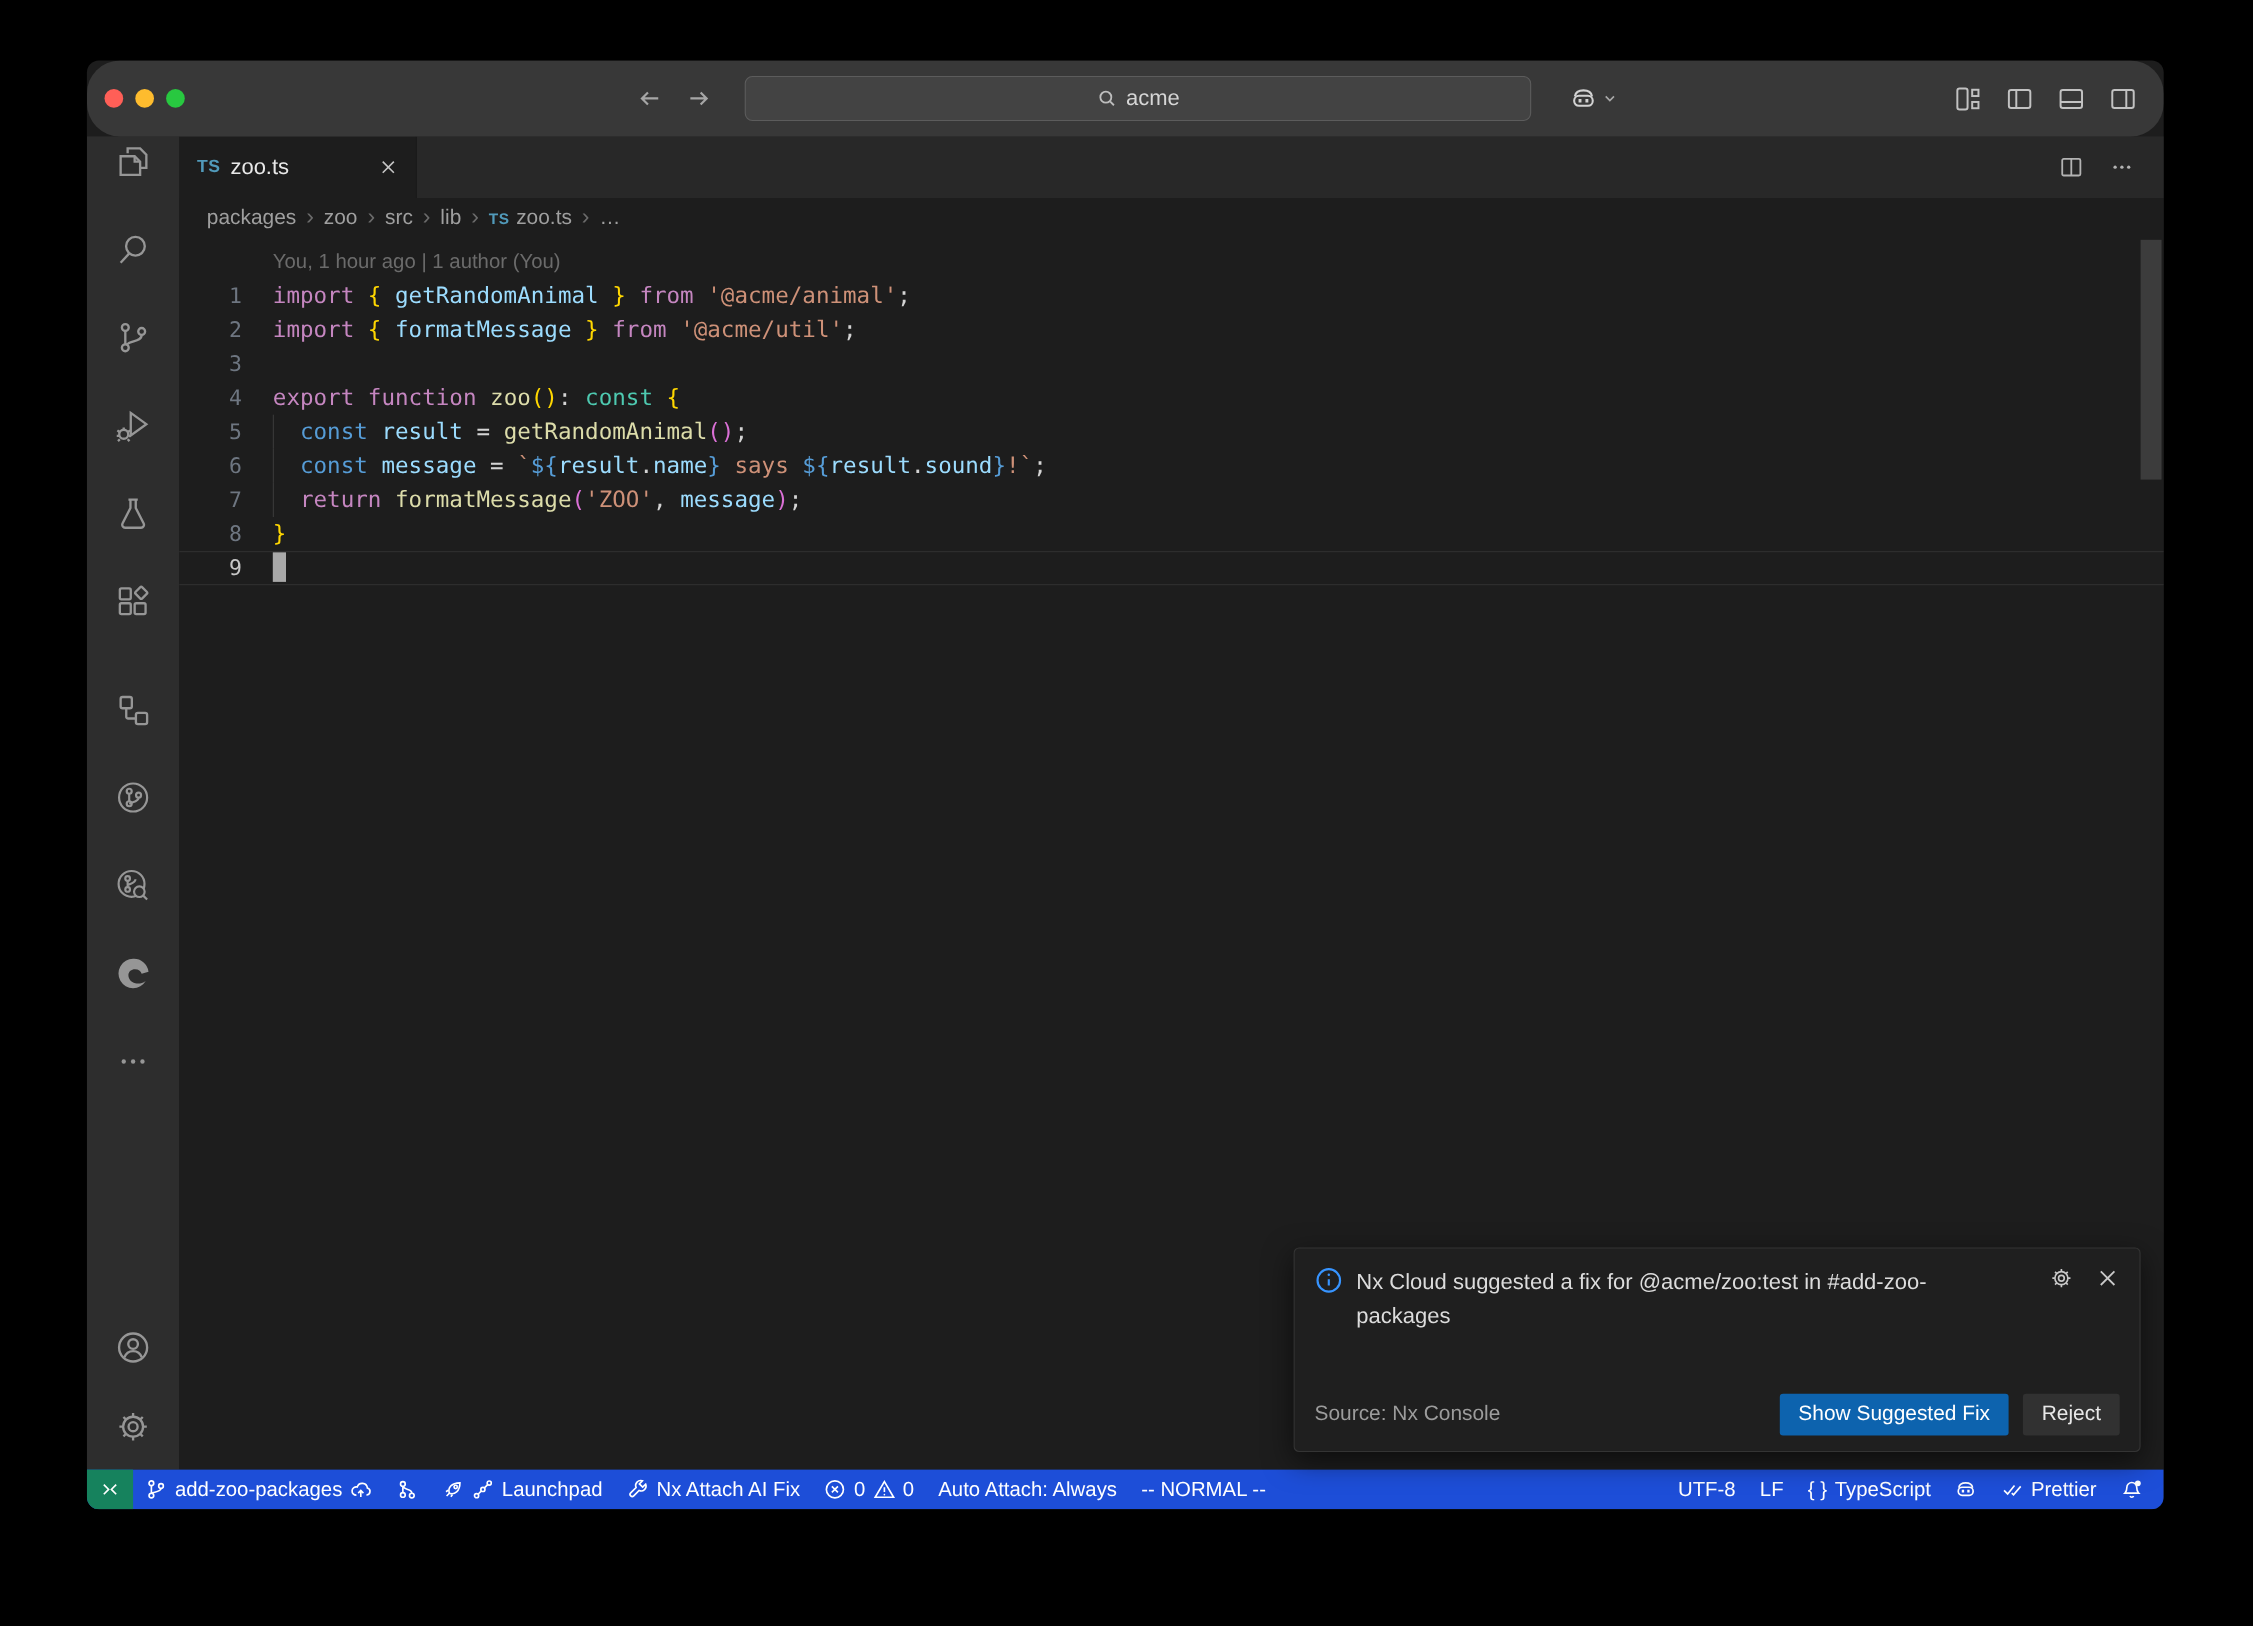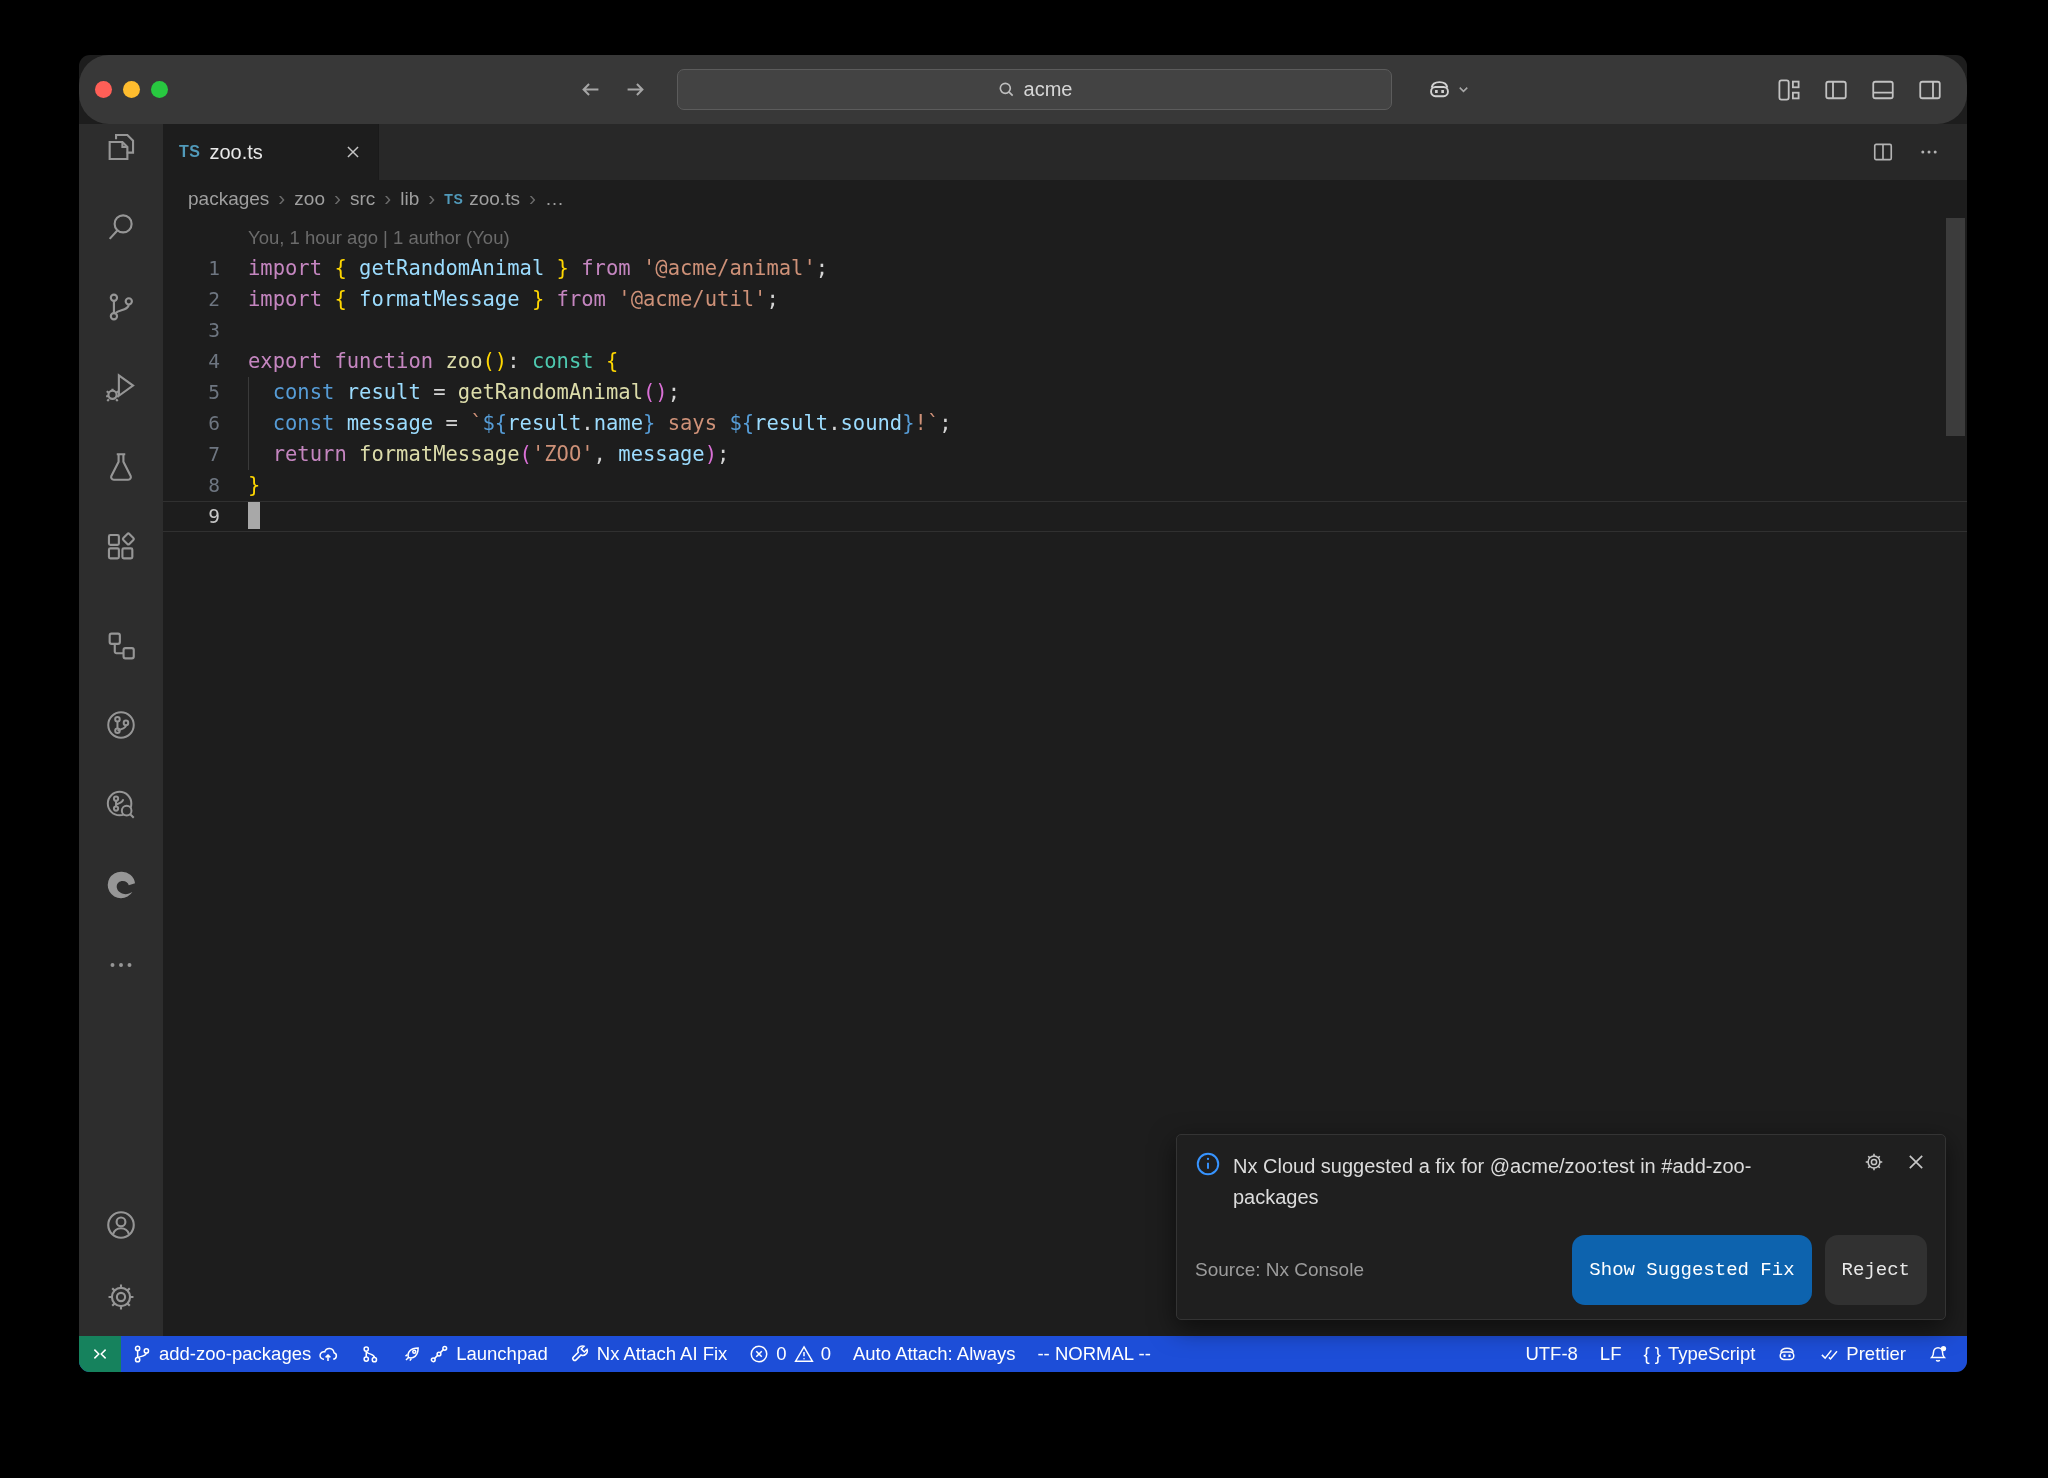--- a/index.html
+++ b/index.html
@@ -93,21 +93,21 @@
     display:flex; flex-direction:column; padding:16px 18px 14px 18px;
   }
   .toast-top { display:flex; gap:12px; }
   .toast-top .icon.info svg{ width:26px; height:26px; display:block; color:#3794ff; }
   .toast-title { width:578px; font-size:20px; line-height:1.55; color:#dcdcdc; }
   .toast-actions-top { margin-left:auto; display:flex; gap:20px; color:#c8c8c8; }
   .toast-actions-top .icon svg{ width:22px; height:22px; display:block; }
   .toast-bottom { margin-top:auto; display:flex; align-items:center; }
   .toast-source { color:#9c9c9c; font-size:19px; }
   .toast-buttons { margin-left:auto; display:flex; gap:13px; }
-  .btn { border:none; font-family:Liberation Mono, monospace; font-size:19px; padding:24px 17px; border-radius:13px; color:#fff; cursor:pointer; }
+  .btn { border:none; font-family:Liberation Sans, sans-serif; font-size:19px; padding:8px 17px; border-radius:3px; color:#fff; cursor:pointer; }
   .btn.primary { background:#0d63ae; }
   .btn.secondary { background:#313131; color:#e8e8e8; }
 </style>
 </head>
 <body>
 
 <div class="window">
 
   <div class="titlebar">
     <div class="lights">

